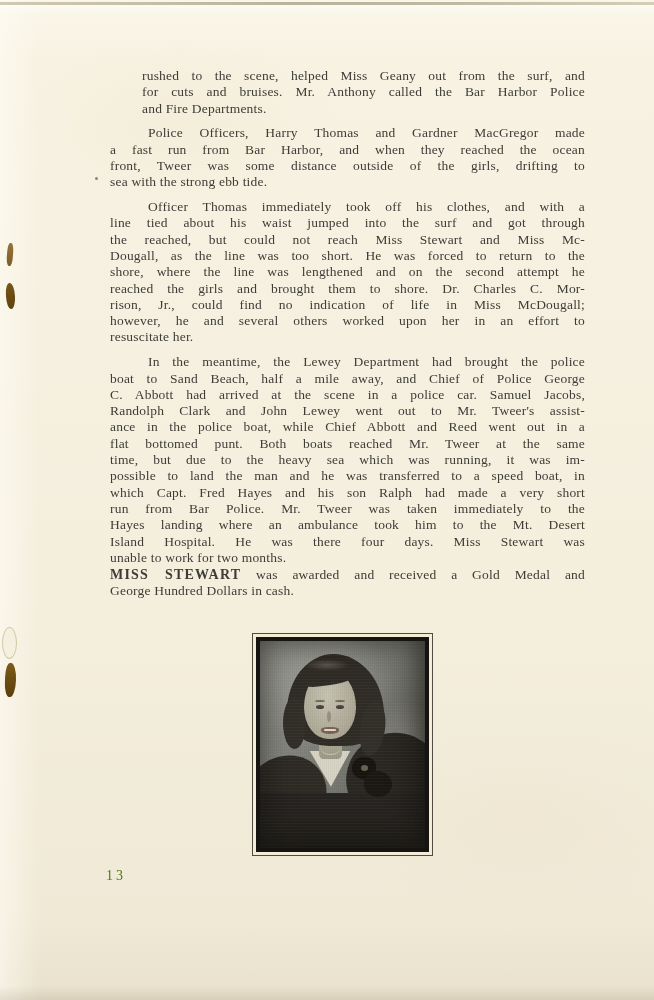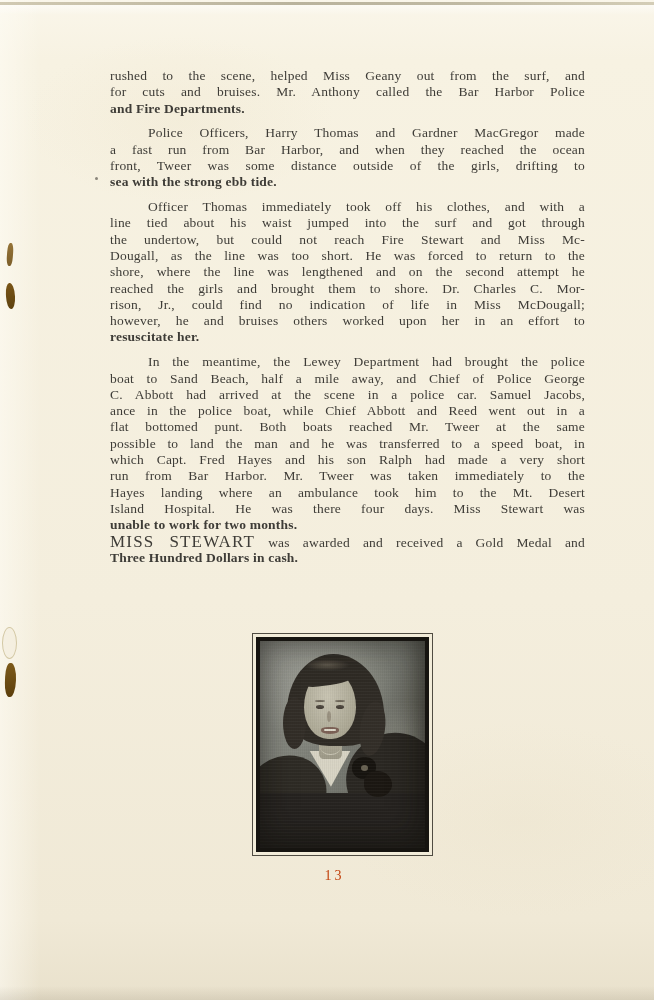--- a/index.html
+++ b/index.html
@@ -15,35 +15,35 @@
   }
   .top-edge{position:absolute;left:0;top:2px;width:654px;height:3px;
     background:linear-gradient(90deg,#c9c1a8,#aea78f 45%,#b5ae96 70%,#cdc6ae);
     opacity:.85;}
   .top-edge-soft{position:absolute;left:0;top:5px;width:654px;height:10px;
     background:linear-gradient(180deg,rgba(255,255,255,.5),rgba(255,255,255,0));}
 
   
   .text-col{position:absolute;left:110px;top:68px;width:475px;}
   .para{margin:8.5px 0 0 0;}
-  .para:first-child{margin-top:0;}
+  .para:first-child{margin-top:0;margin-left:32px;}
   .para.tight{margin-top:0.5px;}
   .line{
     height:16.3px;line-height:16.3px;font-size:13.5px;
     letter-spacing:.2px;
     text-align:justify;text-align-last:justify;
     white-space:nowrap;overflow:visible;
   }
-  .line.last{text-align-last:left;white-space:normal;font-weight:bold;}
+  .line.last{text-align-last:left;white-space:normal;}
   .para.indent .line.first{text-indent:38px;}
-  .lead-caps{font-size:17px;letter-spacing:1.2px;}
+  .lead-caps{font-size:14px;letter-spacing:1.2px;font-weight:bold;}
 
   
-  .page-number{position:absolute;left:97px;top:868px;width:475px;
-    text-align:center;font-size:14px;letter-spacing:3px;color:#c2410c;}
+  .page-number{position:absolute;left:106px;top:868px;width:475px;
+    text-align:left;font-size:14px;letter-spacing:3px;color:#4d7c0f;}
 
   
   .photo-frame{position:absolute;left:252px;top:633px;width:181px;height:223px;
     box-sizing:border-box;border:1.5px solid #504c42;padding:3px;background:#f2ecd9;}
   .photo{position:relative;width:100%;height:100%;box-sizing:border-box;
     border:4px solid var(--frame,#161410);overflow:hidden;
     background:linear-gradient(118deg,#8f9089 0%,#84867e 30%,#75776f 55%,#636258 85%,#585a52 100%);}
   .photo *{position:absolute;}
   .p-halo{left:-10px;top:-14px;width:150px;height:130px;
     background:radial-gradient(ellipse at 50% 45%, rgba(205,205,192,.38), transparent 65%);}
@@ -117,44 +117,46 @@
     </div>
     <div class="para indent">
       <div class="line first">Police Officers, Harry Thomas and Gardner MacGregor made</div>
       <div class="line">a fast run from Bar Harbor, and when they reached the ocean</div>
       <div class="line">front, Tweer was some distance outside of the girls, drifting to</div>
       <div class="line last">sea with the strong ebb tide.</div>
     </div>
     <div class="para indent">
       <div class="line first">Officer Thomas immediately took off his clothes, and with a</div>
       <div class="line">line tied about his waist jumped into the surf and got through</div>
-      <div class="line">the undertow, but could not reach Fire Stewart and Miss Mc-</div>
+      <div class="line">the reached, but could not reach Miss Stewart and Miss Mc-</div>
       <div class="line">Dougall, as the line was too short.  He was forced to return to the</div>
       <div class="line">shore, where the line was lengthened and on the second attempt he</div>
       <div class="line">reached the girls and brought them to shore.  Dr. Charles C. Mor-</div>
       <div class="line">rison, Jr., could find no indication of life in Miss McDougall;</div>
-      <div class="line">however, he and bruises others worked upon her in an effort to</div>
+      <div class="line">however, he and several others worked upon her in an effort to</div>
       <div class="line last">resuscitate her.</div>
     </div>
     <div class="para indent">
       <div class="line first">In the meantime, the Lewey Department had brought the police</div>
       <div class="line">boat to Sand Beach, half a mile away, and Chief of Police George</div>
       <div class="line">C. Abbott had arrived at the scene in a police car.  Samuel Jacobs,</div>
+      <div class="line">Randolph Clark and John Lewey went out to Mr. Tweer's assist-</div>
       <div class="line">ance in the police boat, while Chief Abbott and Reed went out in a</div>
       <div class="line">flat bottomed punt.  Both boats reached Mr. Tweer at the same</div>
+      <div class="line">time, but due to the heavy sea which was running, it was im-</div>
       <div class="line">possible to land the man and he was transferred to a speed boat, in</div>
       <div class="line">which Capt. Fred Hayes and his son Ralph had made a very short</div>
-      <div class="line">run from Bar Harbor.  Mr. Tweer was taken immediately to the</div>
+      <div class="line">run from Bar Police.  Mr. Tweer was taken immediately to the</div>
       <div class="line">Hayes landing where an ambulance took him to the Mt. Desert</div>
       <div class="line">Island Hospital.  He was there four days.  Miss Stewart was</div>
       <div class="line last">unable to work for two months.</div>
     </div>
     <div class="para tight">
       <div class="line first"><span class="lead-caps">MISS STEWART</span> was awarded and received a Gold Medal and</div>
-      <div class="line last">Three Hundred Dollars in cash.</div>
+      <div class="line last">George Hundred Dollars in cash.</div>
     </div>
   </div>
 
 <div class="photo-frame">
   <div class="photo" title="black-and-white studio portrait of Miss Stewart, smiling woman with short waved hair, dark dress with white V blouse and corsage">
     <div class="p-halo"></div>
     <div class="p-light-right"></div>
     <div class="p-collar"></div>
     <div class="p-shoulder-l"></div>
     <div class="p-shoulder-r"></div>

